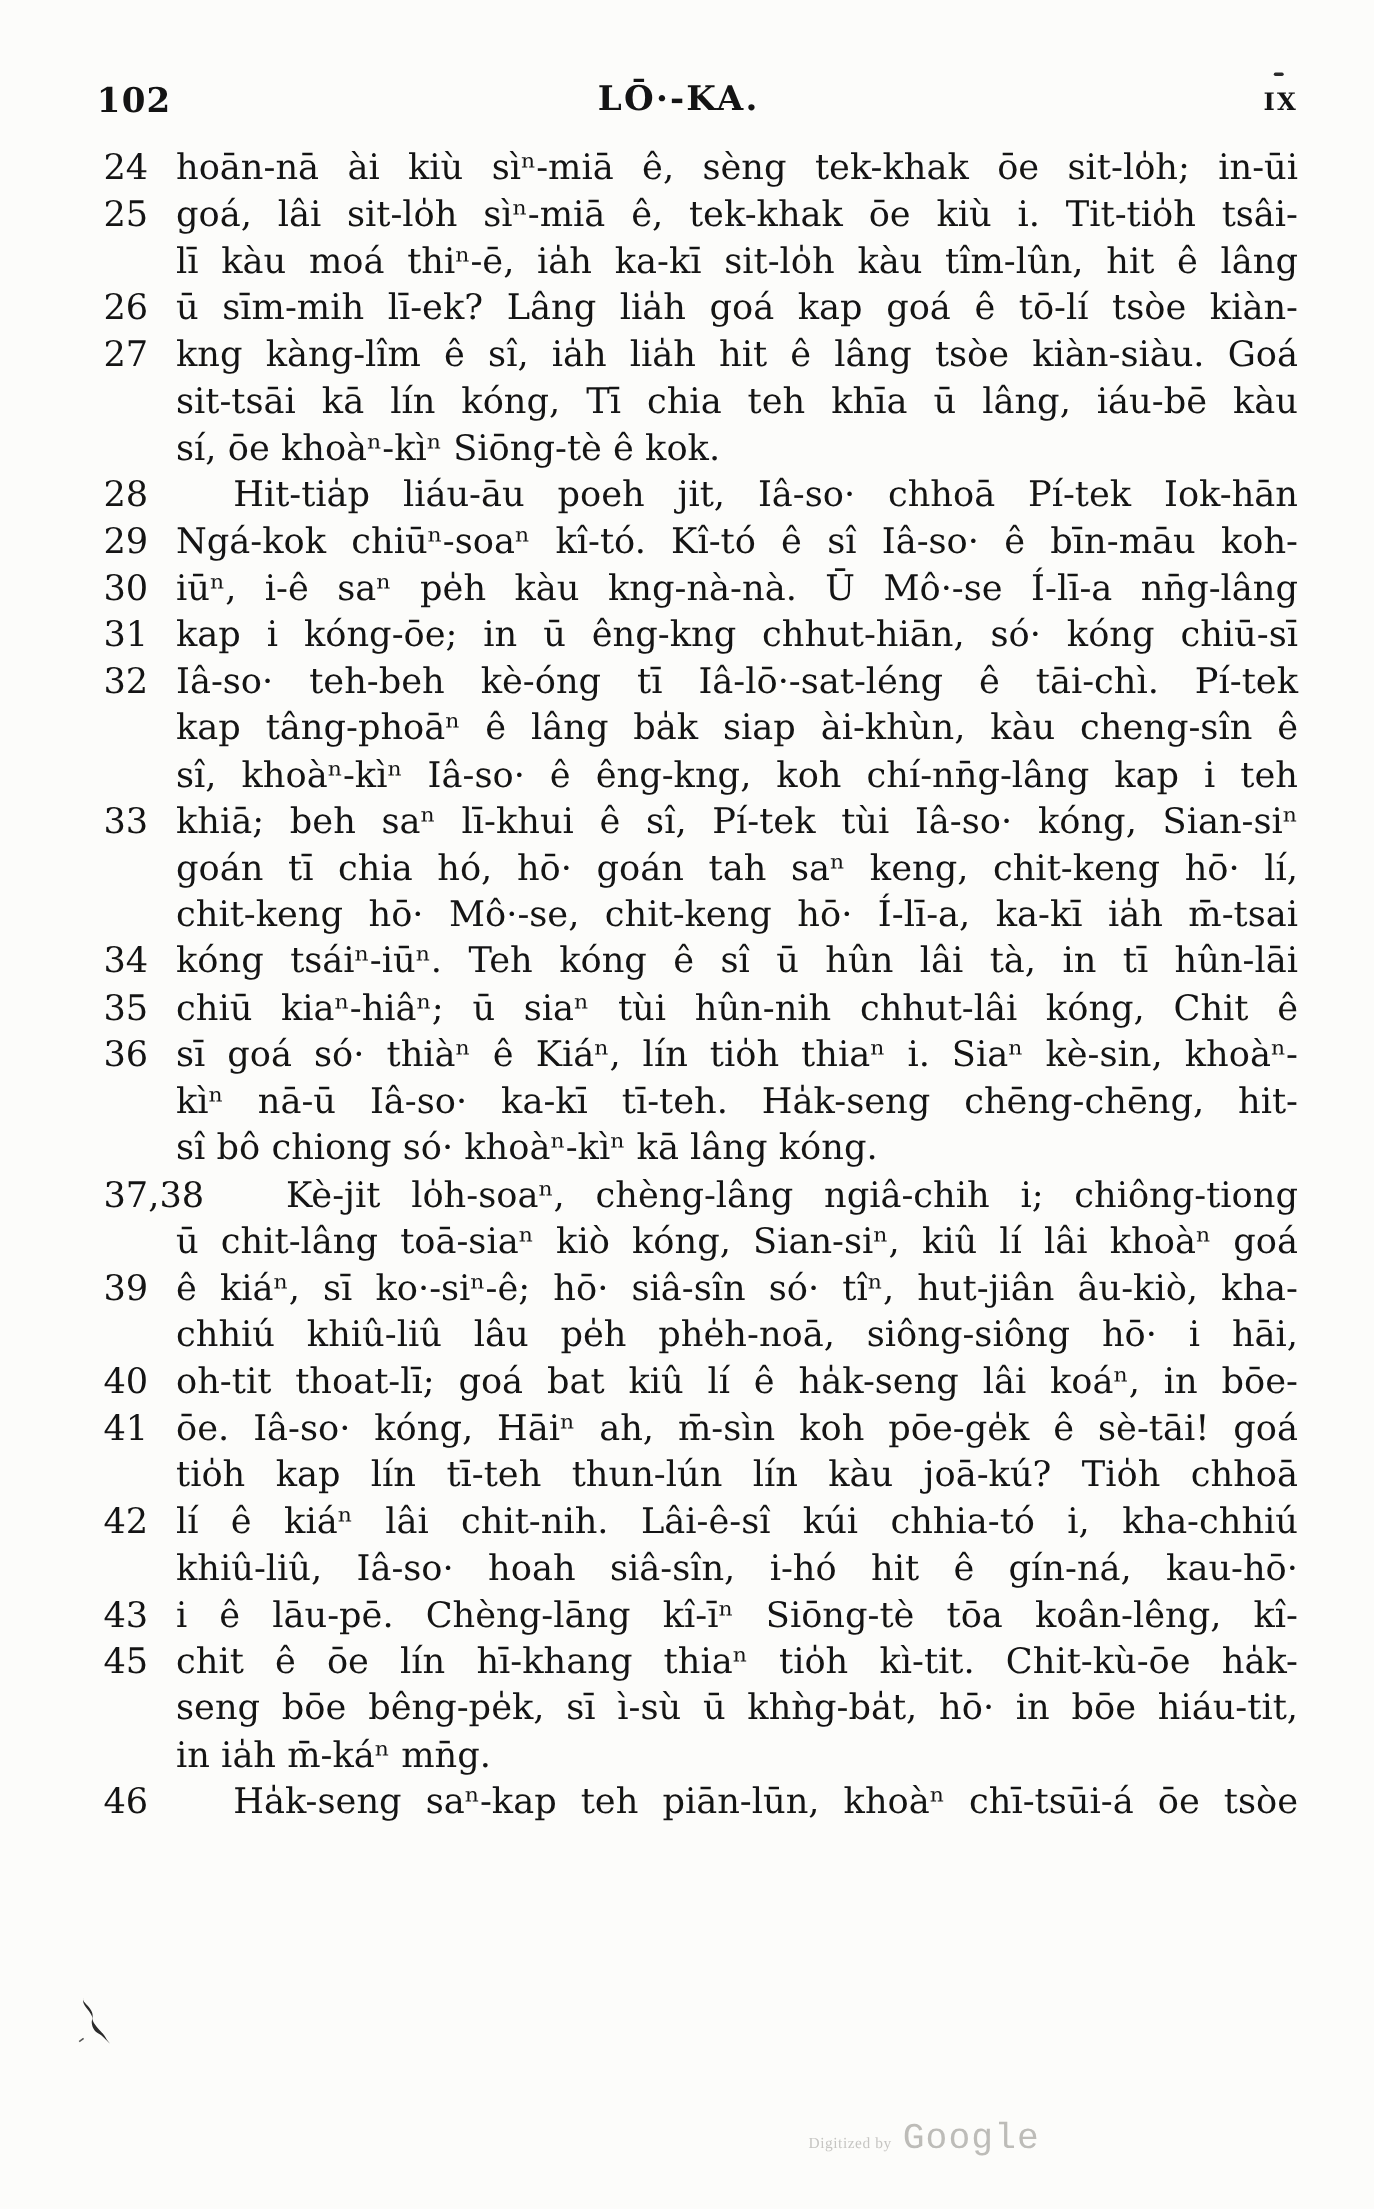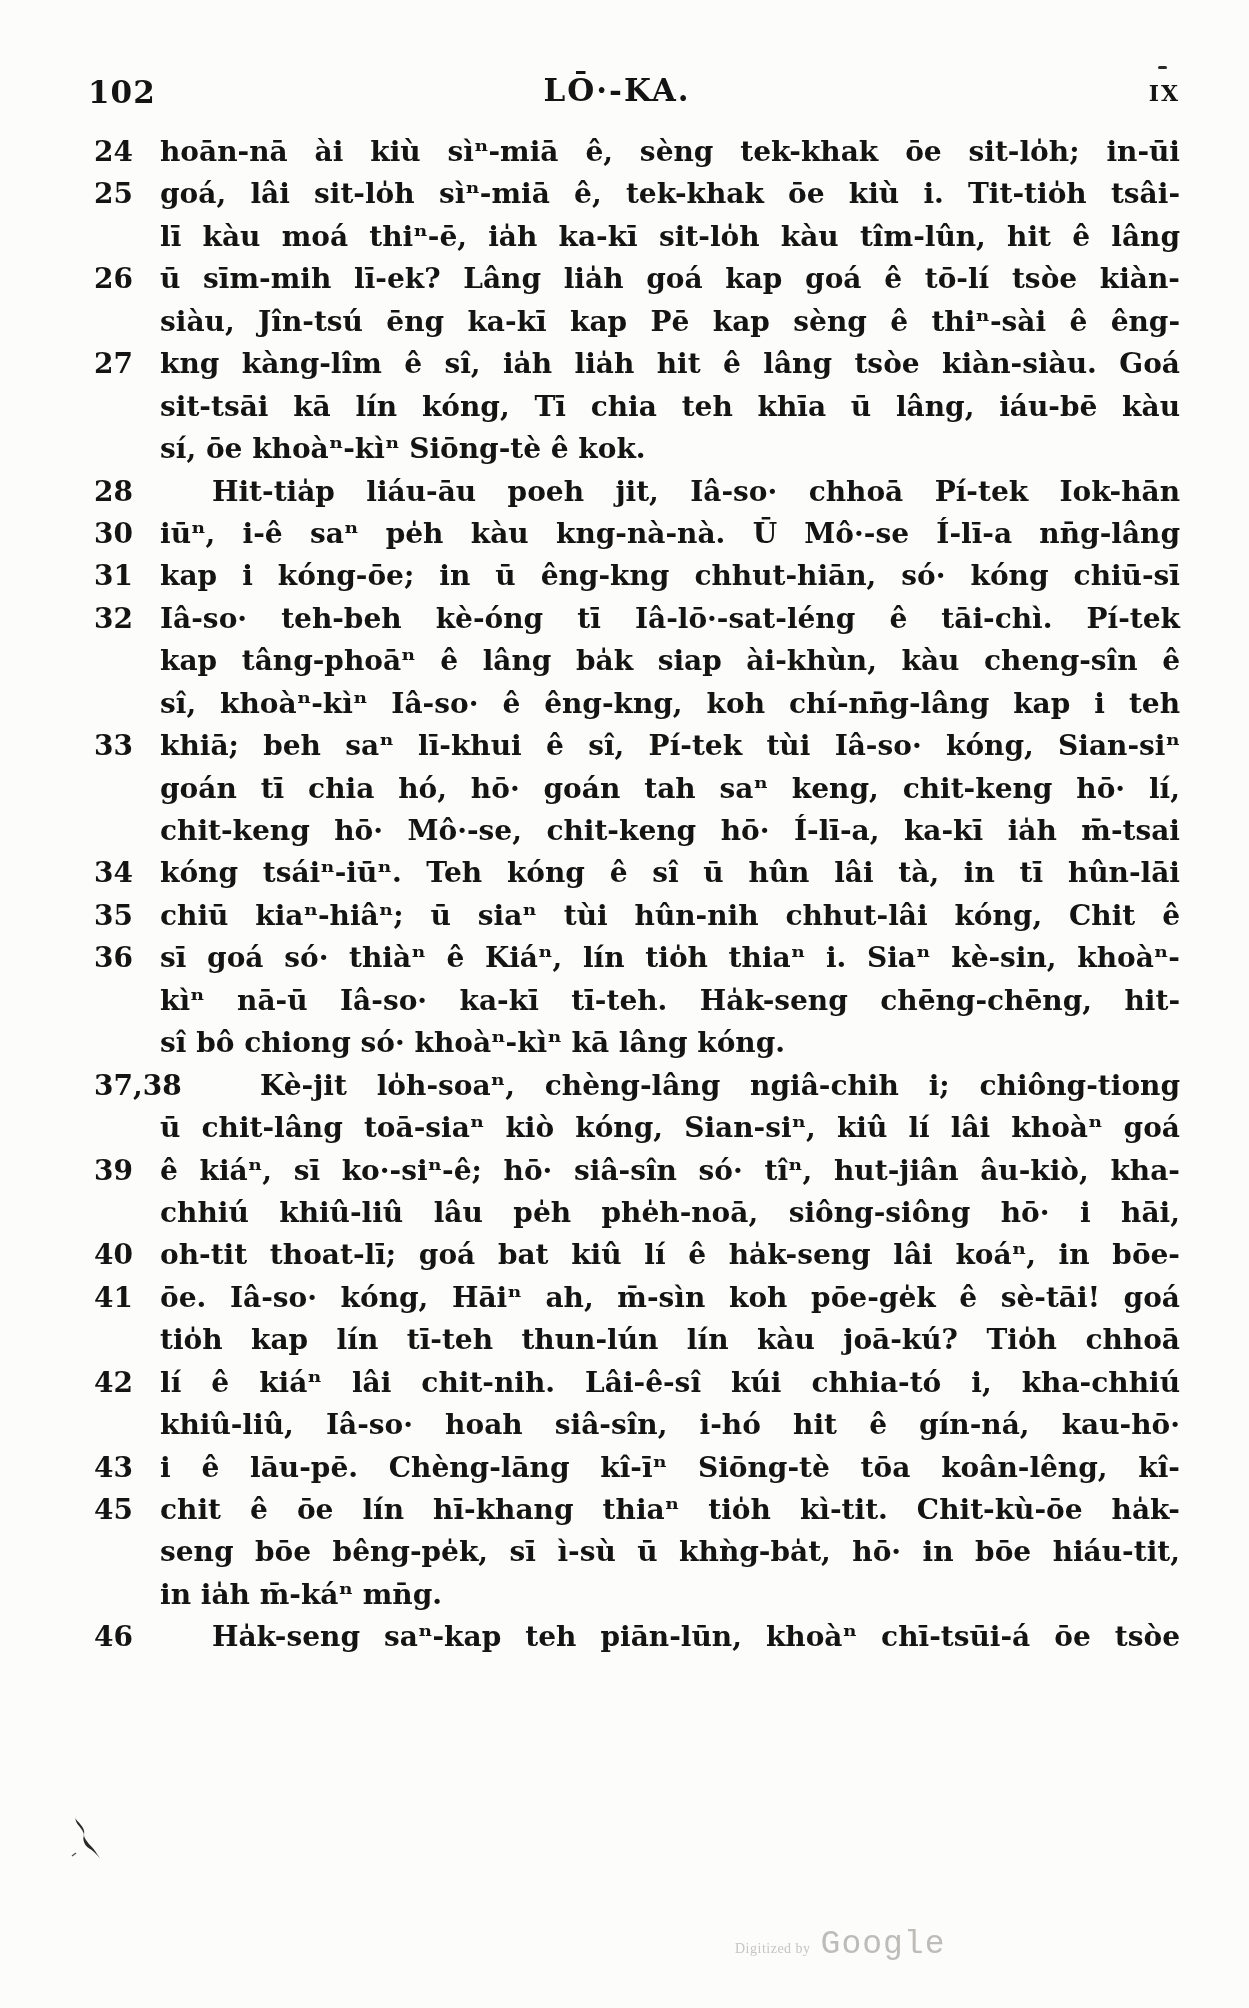--- a/index.html
+++ b/index.html
@@ -19,21 +19,21 @@
   }
   .chapter-roman{
     position:absolute;left:1080px;top:80px;width:100px;text-align:right;
     font-size:22px;font-weight:700;letter-spacing:2px;
   }
   .ink-speck{
     position:absolute;left:1158px;top:66px;width:9px;height:3px;background:#2a2a2a;border-radius:2px;
   }
   .text-block{
     position:absolute;left:88px;top:131px;width:1092px;
-    font-size:28px;font-weight:700;
+    font-size:32px;font-weight:400;
   }
   .line{
     position:relative;
     height:42.45px;line-height:42.45px;
     padding-left:72px;
     white-space:normal;
   }
   .num{
     position:absolute;left:6px;top:0;
     text-align:left;
@@ -76,38 +76,38 @@
     </div>
     <div class="line j">
       <span class="num"></span>
       <span class="txt">lī kàu moá thiⁿ-ē, ia̍h ka-kī sit-lo̍h kàu tîm-lûn, hit ê lâng</span>
     </div>
     <div class="line j">
       <span class="num">26</span>
       <span class="txt">ū sīm-mih lī-ek?  Lâng lia̍h goá kap goá ê tō-lí tsòe kiàn-</span>
     </div>
     <div class="line j">
-      <span class="num"></span>
-      <span class="txt">siàu, Jîn-tsú ēng ka-kī kap Pē kap sèng ê thiⁿ-sài ê êng-</span>
-    </div>
-    <div class="line j">
       <span class="num">27</span>
       <span class="txt">kng kàng-lîm ê sî, ia̍h lia̍h hit ê lâng tsòe kiàn-siàu.  Goá</span>
     </div>
     <div class="line j">
       <span class="num"></span>
       <span class="txt">sit-tsāi kā lín kóng, Tī chia teh khīa ū lâng, iáu-bē kàu</span>
     </div>
     <div class="line">
       <span class="num"></span>
       <span class="txt">sí, ōe khoàⁿ-kìⁿ Siōng-tè ê kok.</span>
     </div>
     <div class="line j p1">
       <span class="num">28</span>
       <span class="txt">Hit-tia̍p liáu-āu poeh jit, Iâ-so· chhoā Pí-tek Iok-hān</span>
+    </div>
+    <div class="line j">
+      <span class="num">29</span>
+      <span class="txt">Ngá-kok chiūⁿ-soaⁿ kî-tó.  Kî-tó ê sî Iâ-so· ê bīn-māu koh-</span>
     </div>
     <div class="line j">
       <span class="num">30</span>
       <span class="txt">iūⁿ, i-ê saⁿ pe̍h kàu kng-nà-nà.  Ū Mô·-se Í-lī-a nn̄g-lâng</span>
     </div>
     <div class="line j">
       <span class="num">31</span>
       <span class="txt">kap i kóng-ōe; in ū êng-kng chhut-hiān, só· kóng chiū-sī</span>
     </div>
     <div class="line j">

